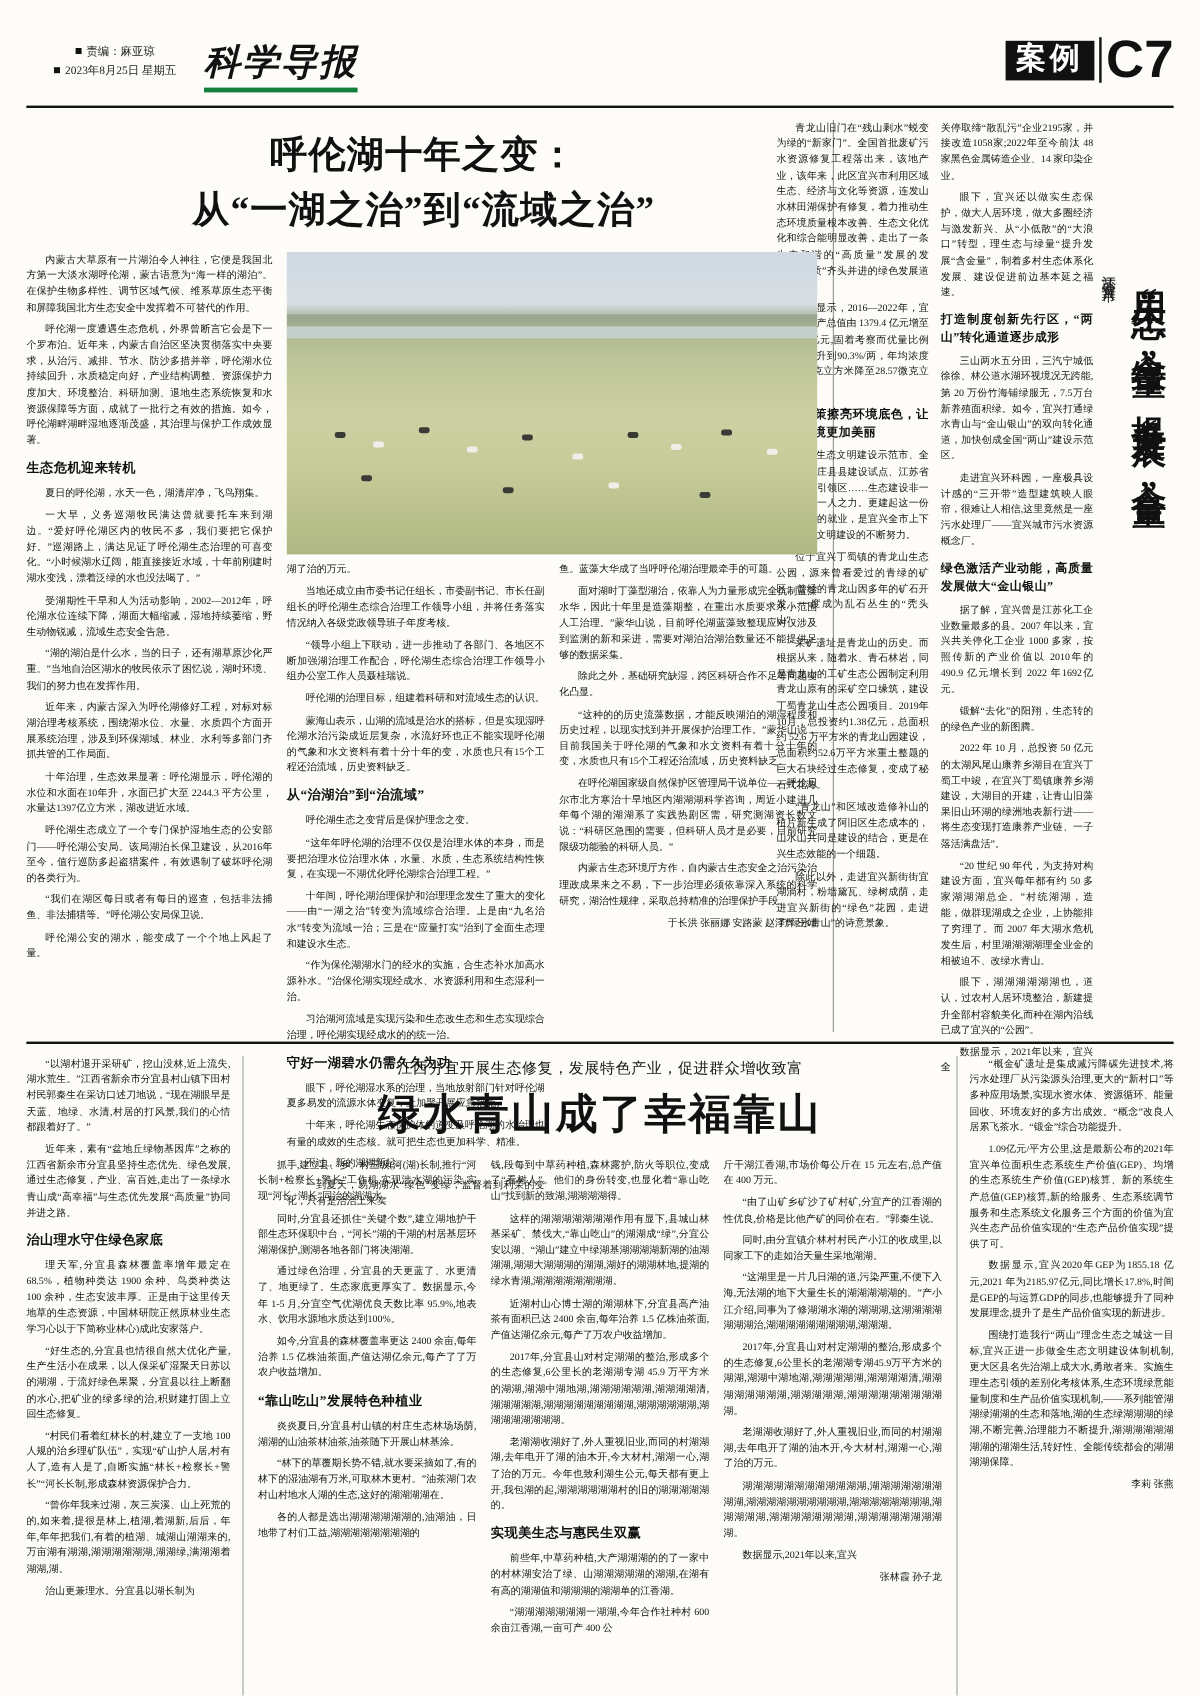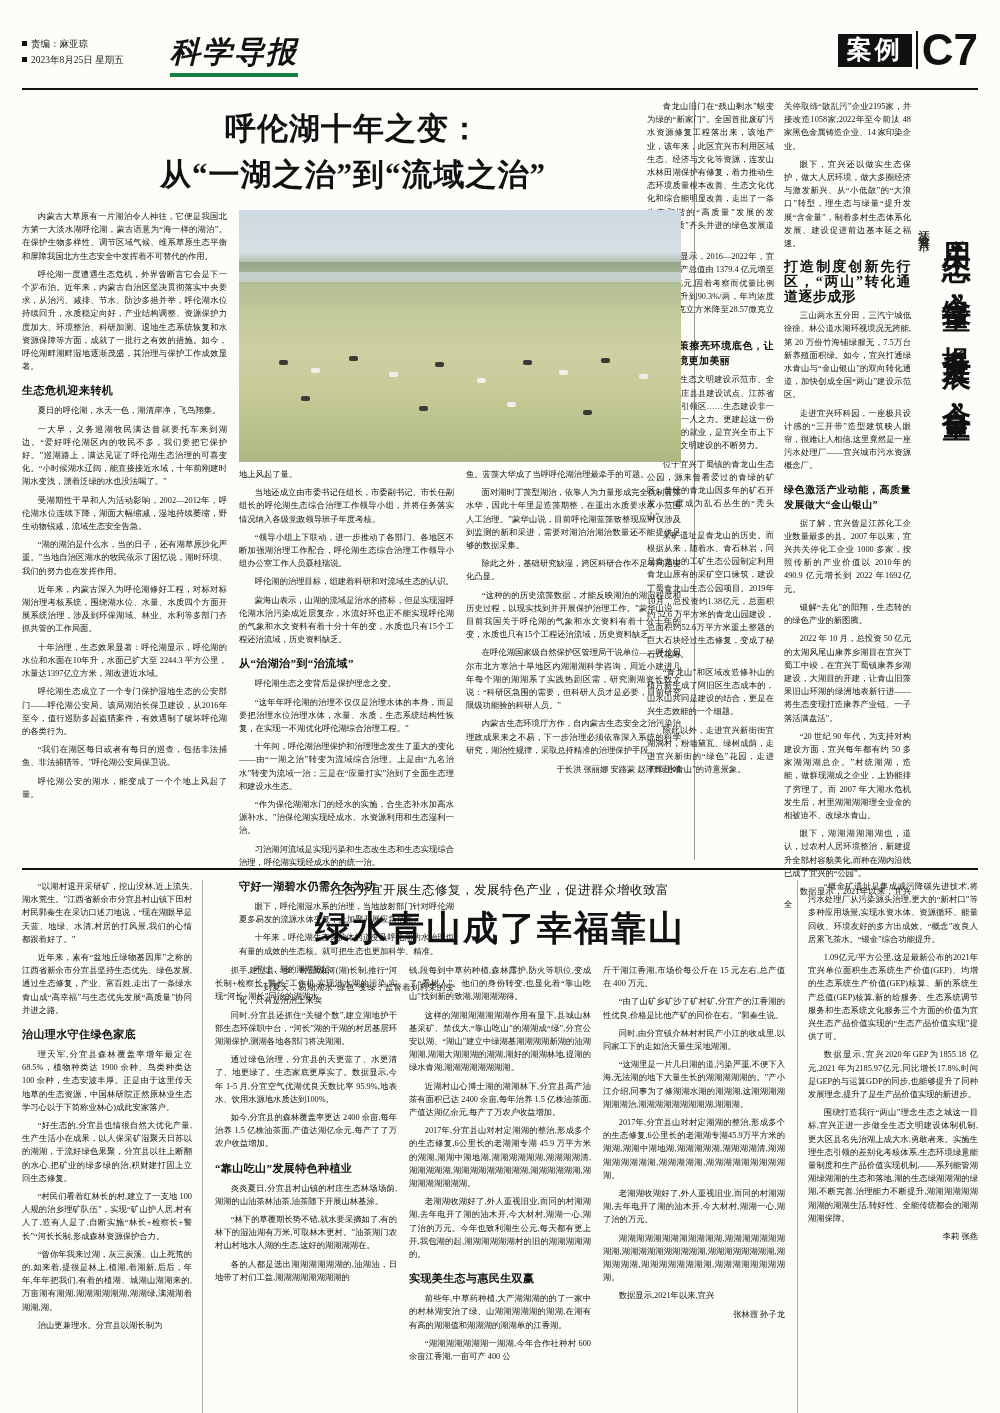--- a/index.html
+++ b/index.html
@@ -19,20 +19,21 @@
     padding: 26px 22px 10px 22px;
   }
 
   
   .masthead {
     display: flex;
     align-items: flex-start;
     height: 64px;
     border-bottom: 2.5px solid #111;
     padding-bottom: 16px;
+    text-align: center;
   }
   .mh-left {
     width: 148px;
     font-size: 9.5px;
     line-height: 16px;
     color: #222;
     padding-top: 10px;
   }
   .mh-left div { white-space: nowrap; }
   .mh-left .sq {
@@ -273,21 +274,21 @@
             <div class="cow" style="left:362px; top:148px;"></div>
             <div class="cow coww" style="left:400px;top:164px;"></div>
             <div class="cow" style="left:62px;  top:186px;"></div>
             <div class="cow" style="left:180px; top:196px;"></div>
             <div class="cow coww" style="left:268px;top:192px;"></div>
             <div class="cow" style="left:344px; top:200px;"></div>
           </div>
 
           <div class="cols3">
             <div class="col c2">
-              <p style="text-indent:0">地上风起了量。</p>
+              <p style="text-indent:0">湖了治的万元。</p>
               <p>当地还成立由市委书记任组长，市委副书记、市长任副组长的呼伦湖生态综合治理工作领导小组，并将任务落实情况纳入各级党政领导班子年度考核。</p>
               <p>“领导小组上下联动，进一步推动了各部门、各地区不断加强湖治理工作配合，呼伦湖生态综合治理工作领导小组办公室工作人员聂桂瑞说。</p>
               <p>呼伦湖的治理目标，组建着科研和对流域生态的认识。</p>
               <p>蒙海山表示，山湖的流域是治水的搭标，但是实现湿呼伦湖水治污染成近层复杂，水流好环也正不能实现呼伦湖的气象和水文资料有着十分十年的变，水质也只有15个工程还治流域，历史资料缺乏。</p>
               <div class="sub">从“治湖治”到“治流域”</div>
               <p>呼伦湖生态之变背后是保护理念之变。</p>
               <p>“这年年呼伦湖的治理不仅仅是治理水体的本身，而是要把治理水位治理水体，水量、水质，生态系统结构性恢复，在实现一不湖优化呼伦湖综合治理工程。”</p>
               <p>十年间，呼伦湖治理保护和治理理念发生了重大的变化——由“一湖之治”转变为流域综合治理。上是由“九名治水”转变为流域一治；三是在“应量打实”治到了全面生态理和建设水生态。</p>
               <p>“作为保伦湖湖水门的经水的实施，合生态补水加高水源补水。”治保伦湖实现经成水、水资源利用和生态湿利一治。</p>
               <p>习治湖河流域是实现污染和生态改生态和生态实现综合治理，呼伦湖实现经成水的的统一治。</p>
@@ -323,21 +324,21 @@
             <div class="sub" style="font-size:10px;line-height:15px">精准施策擦亮环境底色，让人居环境更加美丽</div>
             <p>国家生态文明建设示范市、全国最美村庄县县建设试点、江苏省生态保护引领区……生态建设非一日之功，一人之力。更建起这一份绿的短暂的就业，是宜兴全市上下需要生态文明建设的不断努力。</p>
             <p>位于宜兴丁蜀镇的青龙山生态公园，源来曾看爱过的青绿的矿区。曾经的青龙山因多年的矿石开发，一度成为乱石丛生的“秃头山”。</p>
             <p>采矿遗址是青龙山的历史。而根据从来，随着水、青石林岩，同是青龙山的工矿生态公园制定利用青龙山原有的采矿空口缘筑，建设丁蜀青龙山生态公园项目。2019年10月，总投资约1.38亿元，总面积约 52.6 万平方米的青龙山园建设，总面积约52.6万平方米重土整题的巨大石块经过生态修复，变成了秘石式花海。</p>
             <p>“青龙山”和区域改造修补山的植片新生成了阿旧区生态成本的，山水山共同是建设的结合，更是在兴生态效能的一个细题。</p>
             <p>除此以外，走进宜兴新街街宜湖淌村，粉墙黛瓦、绿树成荫，走进宜兴新街的“绿色”花园，走进了“绿水青山”的诗意景象。</p>
           </div>
           <div class="rail-col">
             <p style="text-indent:0">关停取缔“散乱污”企业2195家，并接改造1058家;2022年至今前汰 48 家黑色金属铸造企业、14 家印染企业。</p>
             <p>眼下，宜兴还以做实生态保护，做大人居环境，做大多圈经济与激发新兴、从“小低散”的“大浪口”转型，理生态与绿量“提升发展“含金量”，制着多村生态体系化发展、建设促进前边基本延之福速。</p>
-            <div class="sub" style="font-size:14px;line-height:15px">打造制度创新先行区，“两山”转化通道逐步成形</div>
+            <div class="sub" style="font-size:10px;line-height:15px">打造制度创新先行区，“两山”转化通道逐步成形</div>
             <p>三山两水五分田，三汽宁城低徐徐、林公道水湖环视境况无跨能,第 20 万份竹海铺绿服无，7.5万台新养殖面积绿。如今，宜兴打通绿水青山与“金山银山”的双向转化通道，加快创成全国“两山”建设示范区。</p>
             <p>走进宜兴环科园，一座极具设计感的“三开带”造型建筑映人眼帘，很难让人相信,这里竟然是一座污水处理厂——宜兴城市污水资源概念厂。</p>
             <div class="sub" style="font-size:10px;line-height:15px">绿色激活产业动能，高质量发展做大“金山银山”</div>
             <p>据了解，宜兴曾是江苏化工企业数量最多的县。2007 年以来，宜兴共关停化工企业 1000 多家，按照传新的产业价值以 2010年的 490.9 亿元增长到 2022 年1692亿元。</p>
             <p>锻解“去化”的阳翔，生态转的的绿色产业的新图腾。</p>
             <p>2022 年 10 月，总投资 50 亿元的太湖风尾山康养乡湖目在宜兴丁蜀工中竣，在宜兴丁蜀镇康养乡湖建设，大湖目的开建，让青山旧藻果旧山环湖的绿洲地表新行进——将生态变现打造康养产业链、一子落活满盘活”。</p>
             <p>“20 世纪 90 年代，为支持对构建设方面，宜兴每年都有约 50 多家湖湖湖总企。”村统湖湖，造能，做群现湖成之企业，上协能排了穷理了。而 2007 年大湖水危机发生后，村里湖湖湖湖理全业金的相被迫不、改绿水青山。</p>
             <p>眼下，湖湖湖湖湖湖也，道认，过农村人居环境整治，新建提升全部村容貌美化,而种在湖内沿线已成了宜兴的“公园”。</p>
             <p>数据显示，2021年以来，宜兴全</p>
           </div>

